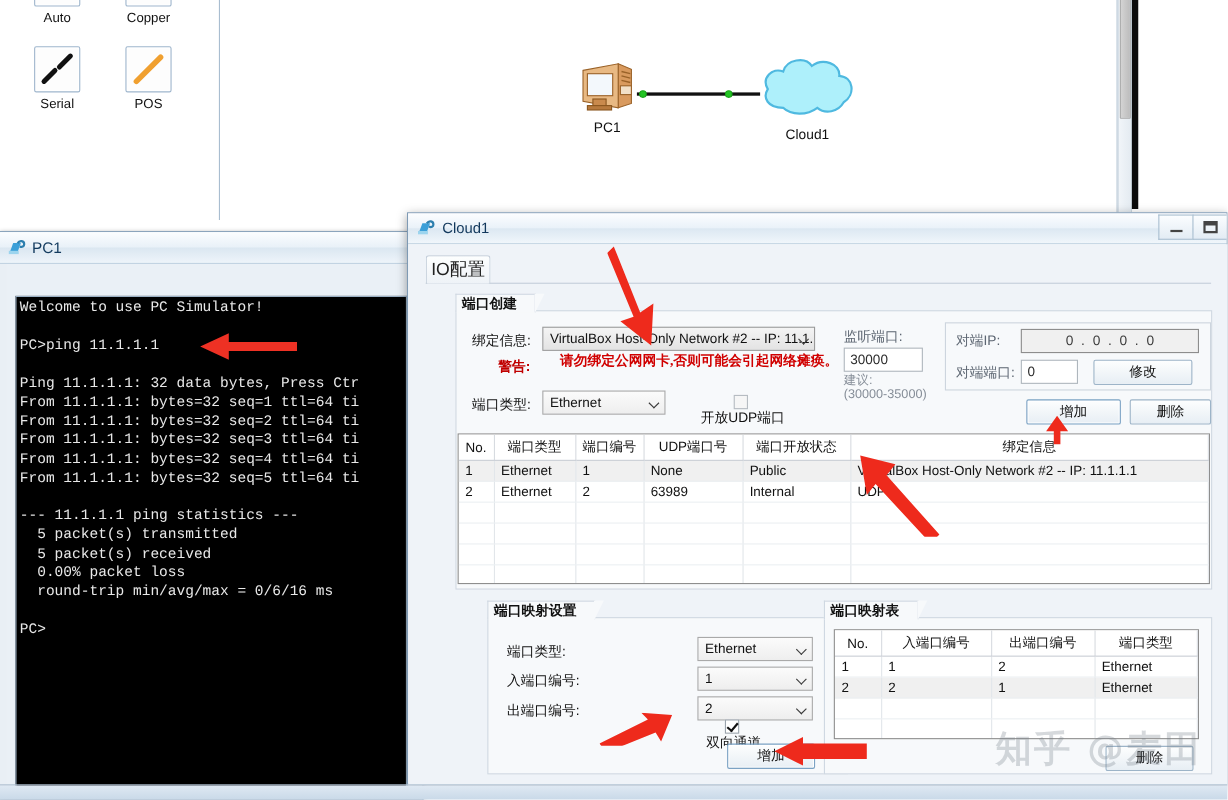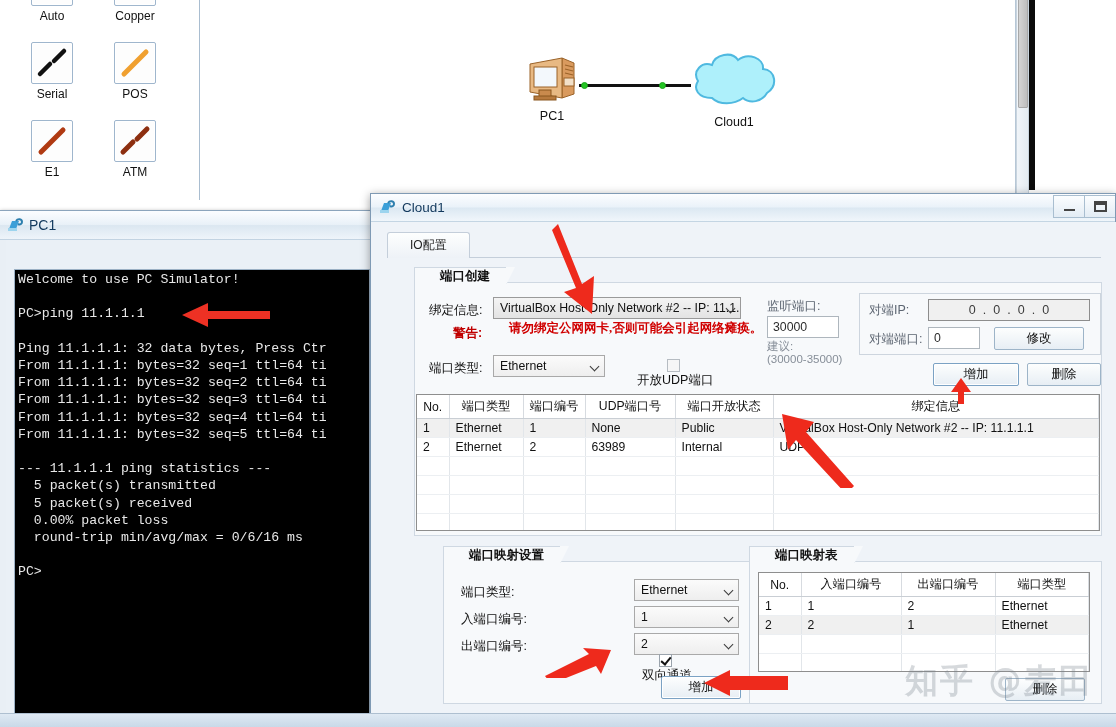--- a/index.html
+++ b/index.html
@@ -102,29 +102,29 @@
     display:flex;align-items:center;justify-content:center;
   }
   .winbtn .glyph-min{width:11px;height:2px;background:#444;margin-top:7px;}
   .winbtn .glyph-max{width:13px;height:11px;border:2px solid #444;border-top-width:4px;}
 
   #cloud1-content{position:absolute;left:0;top:28px;width:746px;height:492px;background:#eff3f8;}
 
   
   #io-tabstrip{position:absolute;left:16px;top:10px;width:714px;height:26px;border-bottom:1px solid #c4ceda;}
   #io-tab{
-    position:absolute;left:0;top:0;height:26px;padding:0 22px;display:flex;align-items:center;
-    font-size:12px;color:#222;background:linear-gradient(to bottom,#fdfefe,#eef2f7);
+    position:absolute;left:0;top:0;height:26px;padding:0 4px;display:flex;align-items:center;
+    font-size:16px;color:#222;background:linear-gradient(to bottom,#fdfefe,#eef2f7);
     border:1px solid #c4ceda;border-bottom:none;border-radius:3px 3px 0 0;
   }
 
   
   .groupbox{position:absolute;background:#f7f9fb;border:1px solid #cfd8e2;}
   .gb-title{
-    position:absolute;left:-1px;top:-16px;height:17px;padding:0 16px 0 25px;
+    position:absolute;left:-1px;top:-16px;height:17px;padding:0 16px 0 5px;
     background:#f7f9fb;border:1px solid #cfd8e2;border-bottom:none;
     font-size:12.5px;font-weight:bold;color:#111;display:flex;align-items:center;
     border-radius:0;
   }
   .gb-title::after{
     content:"";position:absolute;right:-9px;top:-1px;width:0;height:0;
     border-left:9px solid #f7f9fb;border-bottom:18px solid transparent;
   }
 
   #gb-portcreate{left:414px;top:282px;width:688px;height:254px;}
@@ -240,38 +240,21 @@
     <div class="pal-cell" style="left:10px;top:56px;">
       <div class="pal-icon">
         <svg width="40" height="40" viewBox="0 0 40 40">
           <line x1="8" y1="31" x2="18" y2="21" stroke="#111" stroke-width="4.5" stroke-linecap="round"></line>
           <line x1="22" y1="18" x2="32" y2="8" stroke="#111" stroke-width="4.5" stroke-linecap="round"></line>
         </svg>
       </div>
       <div class="pal-label">Serial</div>
     </div>
 
-    <div class="pal-cell" style="left:10px;top:134px;">
-      <div class="pal-icon">
-        <svg width="40" height="40" viewBox="0 0 40 40">
-            <line x1="9" y1="31" x2="31" y2="9" stroke="#b03a12" stroke-width="5" stroke-linecap="round"></line>
-          </svg>
-      </div>
-      <div class="pal-label">E1</div>
-    </div>
-
-    <div class="pal-cell" style="left:93px;top:134px;">
-      <div class="pal-icon">
-        <svg width="40" height="40" viewBox="0 0 40 40">
-          <line x1="8" y1="31" x2="18" y2="21" stroke="#8d2f10" stroke-width="5" stroke-linecap="round"></line>
-          <line x1="22" y1="18" x2="32" y2="8" stroke="#8d2f10" stroke-width="5" stroke-linecap="round"></line>
-        </svg>
-      </div>
-      <div class="pal-label">ATM</div>
-    </div>
+
 
   </div>
 </div>
 
 <div id="topo-canvas">
   <div id="link-line"></div>
   <div class="link-dot" style="left:381px;top:96px;"></div>
   <div class="link-dot" style="left:459px;top:96px;"></div>
 
   <div id="node-pc1">

